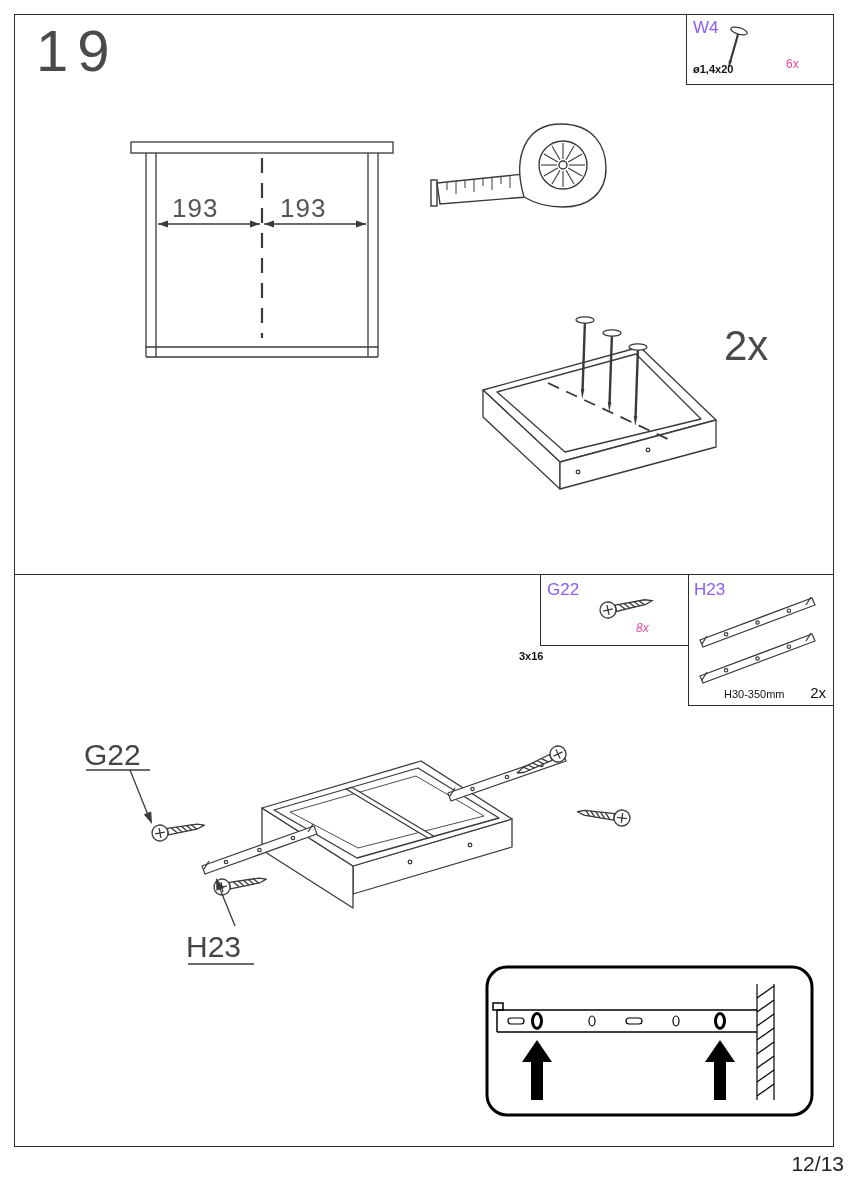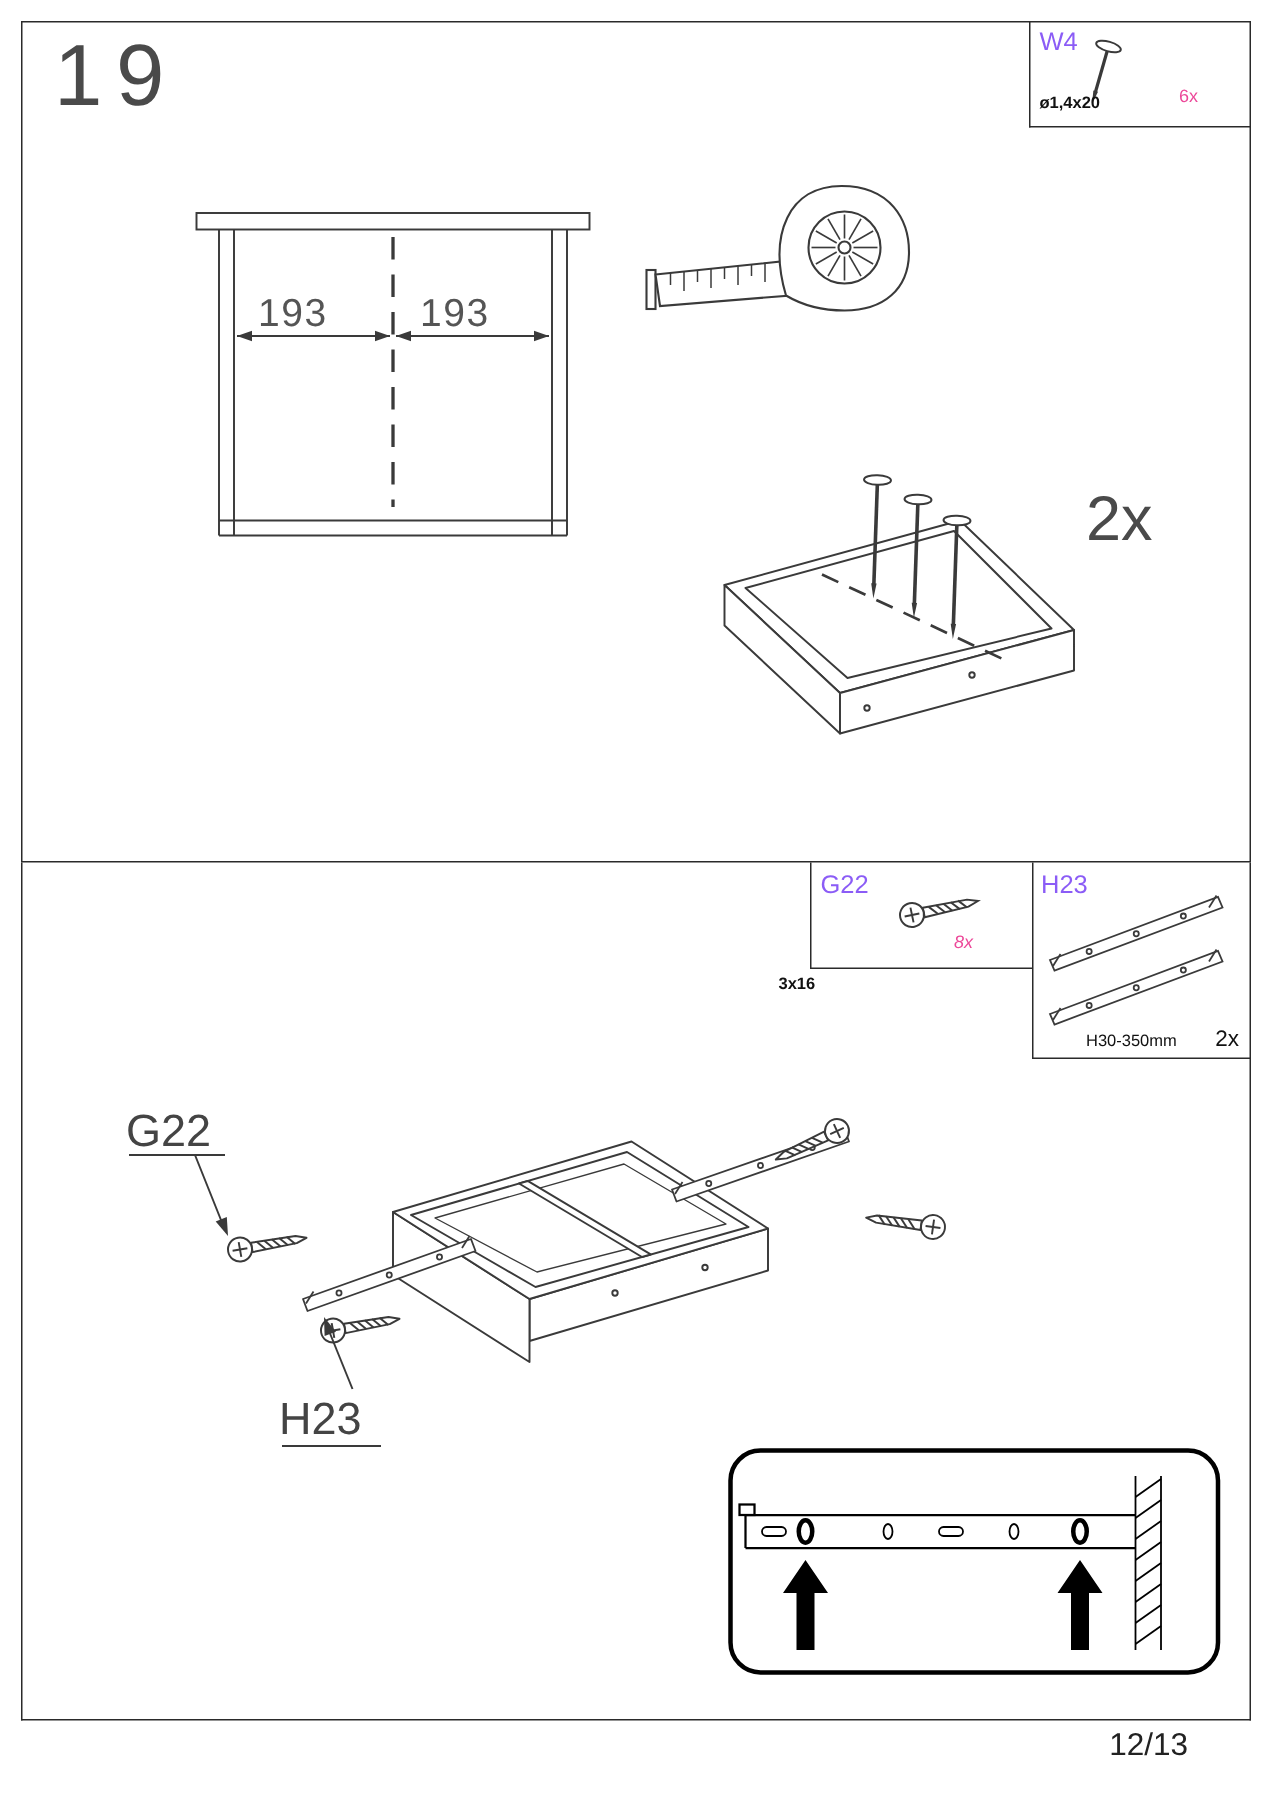--- a/index.html
+++ b/index.html
@@ -241,14 +241,14 @@
   <div class="abs spec" style="left:519px; top:622px;margin-top:28px;">3x16</div>
   <div class="abs qty" style="left:636px; top:621px; width:44px;font-style:italic;">8x</div>
 
   <div class="abs code" style="left:694px; top:580px;">H23</div>
   <div class="abs spec-sm" style="left:724px; top:688px;">H30-350mm</div>
   <div class="abs qty-sm" style="left:782px; top:684px; width:44px;">2x</div>
 
   <div class="abs part-label" style="left:84px; top:738px;">G22</div>
   <div class="abs part-label" style="left:186px; top:930px;">H23</div>
 
-  <div class="abs page-num" style="left:688px; top:1152px;">12/13</div>
+  <div class="abs page-num" style="left:740px; top:1152px;">12/13</div>
 </div>
 
 </body></html>

